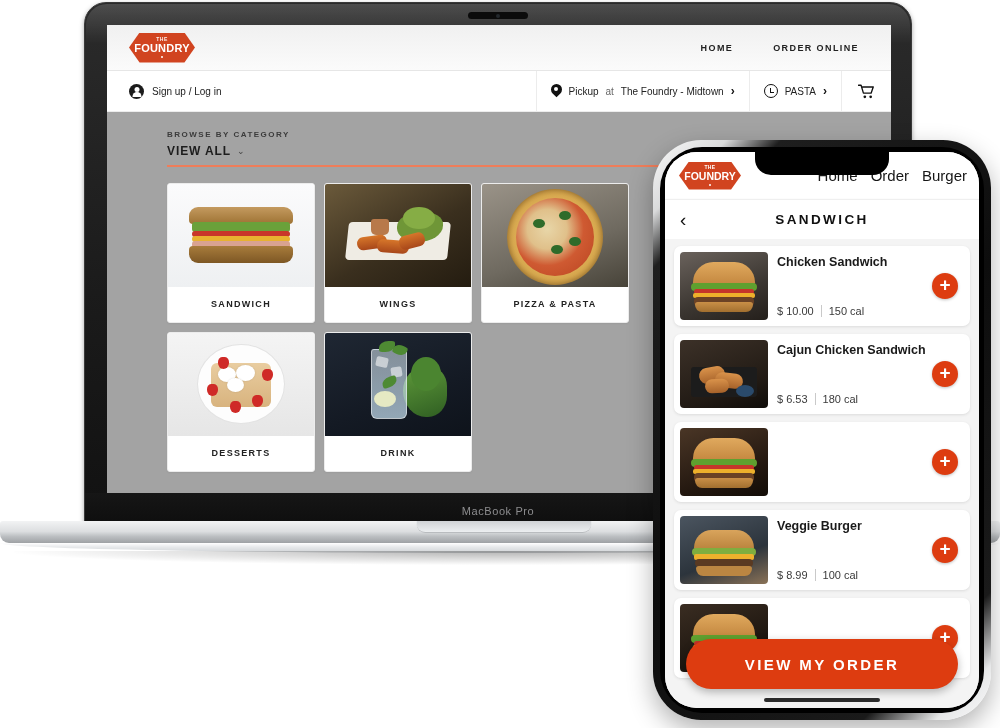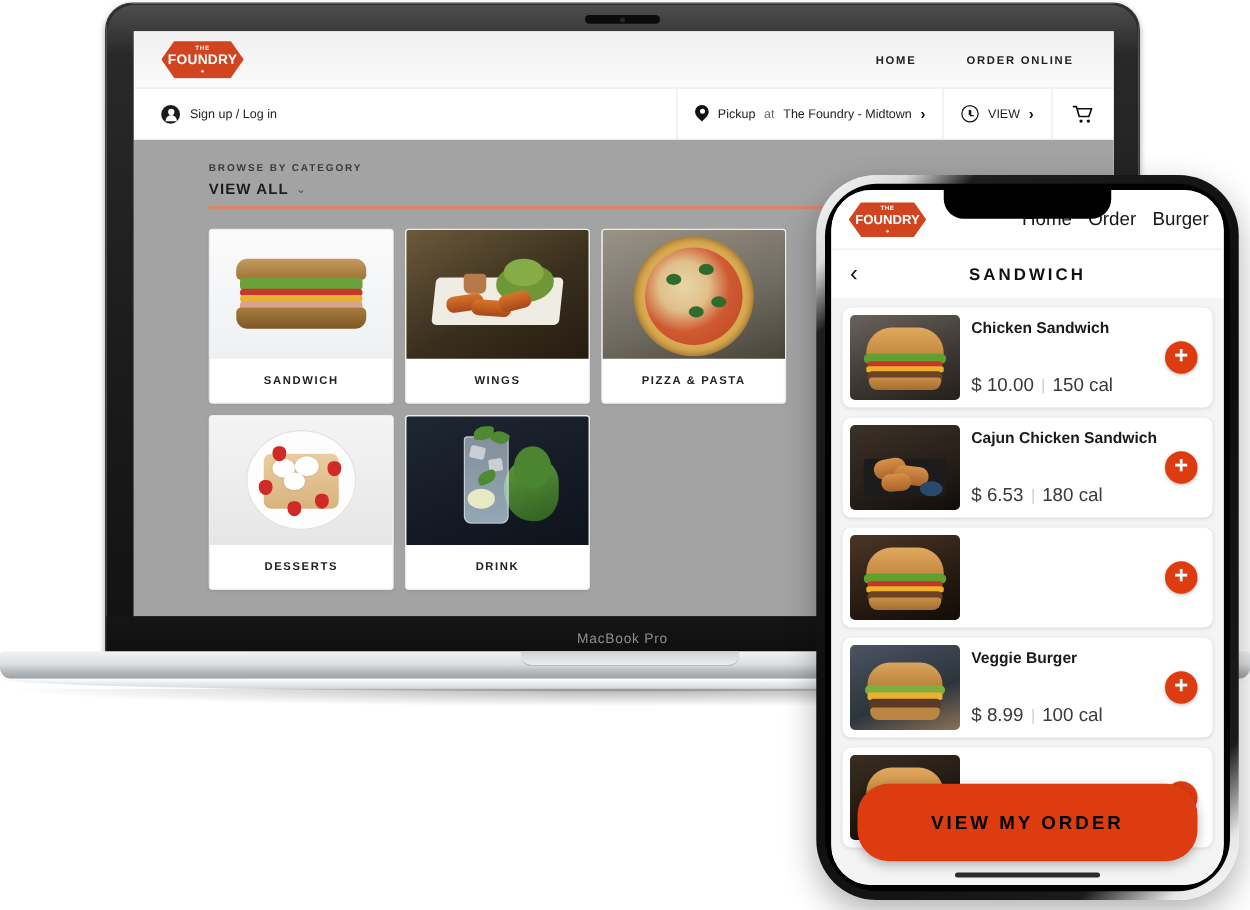--- a/index.html
+++ b/index.html
@@ -262,21 +262,21 @@
   }
   .item{
     background:#fff;border-radius:7px;margin-bottom:8px;height:80px;
     display:flex;align-items:stretch;position:relative;
     box-shadow:0 1px 3px rgba(0,0,0,.10);
     padding:6px;
   }
   .thumb{width:88px;height:68px;border-radius:4px;overflow:hidden;position:relative;flex:none;}
   .item-mid{flex:1;padding:3px 6px 3px 9px;display:flex;flex-direction:column;justify-content:space-between;}
   .item-name{font-size:12.5px;color:#1a1a1a;font-weight:bold;line-height:1.25;max-width:150px;}
-  .item-meta{font-size:15px;color:#3a3a3a;display:flex;align-items:center;gap:7px;}
+  .item-meta{font-size:11px;color:#3a3a3a;display:flex;align-items:center;gap:7px;}
   .item-meta .sep{width:1px;height:12px;background:#c9c9c9;display:inline-block;}
   .plus{
     position:absolute;right:12px;top:50%;transform:translateY(-50%);
     width:26px;height:26px;border-radius:50%;background:#dd3c10;
     display:flex;align-items:center;justify-content:center;color:#fff;
     font-size:19px;line-height:0;font-weight:bold;
     box-shadow:0 1px 3px rgba(0,0,0,.25);
   }
   .plus span{margin-top:-2px;}
 
@@ -308,23 +308,23 @@
   .vg{position:absolute;left:50%;top:55%;transform:translate(-50%,-50%);width:64px;height:46px;}
   .vg .top{position:absolute;left:2px;top:0;width:60px;height:20px;border-radius:30px 30px 4px 4px;
     background:linear-gradient(180deg,#d9a45c,#b9823c);}
   .vg .let{position:absolute;left:0;top:18px;width:64px;height:8px;border-radius:4px;background:#7fae3f;}
   .vg .chz{position:absolute;left:2px;top:24px;width:60px;height:6px;border-radius:2px;background:#edb12c;}
   .vg .pat{position:absolute;left:3px;top:29px;width:58px;height:8px;border-radius:4px;background:#5a3a22;}
   .vg .bot{position:absolute;left:4px;bottom:0;width:56px;height:10px;border-radius:4px 4px 10px 10px;background:#bb8642;}
 
   .view-order{
     position:absolute; left:50%; bottom:19px; transform:translateX(-50%);
-    width:272px;height:62px;border-radius:25px;background:#dd3c10;
+    width:272px;height:50px;border-radius:25px;background:#dd3c10;
     display:flex;align-items:center;justify-content:center;
-    color:#000000;font-size:15px;letter-spacing:2.4px;font-weight:bold;
+    color:#ffffff;font-size:15px;letter-spacing:2.4px;font-weight:bold;
     box-shadow:0 3px 9px rgba(0,0,0,.28); z-index:30;
   }
 </style>
 </head>
 <body>
 
 <div class="stage">
 
   <div class="laptop">
     <div class="laptop-lid">
@@ -355,21 +355,21 @@
           <div class="bar-right">
             <div class="bar-cell">
               <span class="pin-ic"></span>
               <span class="strong">Pickup</span>
               <span class="muted">at</span>
               <span class="strong">The Foundry - Midtown</span>
               <span class="chev">›</span>
             </div>
             <div class="bar-cell">
               <span class="clock-ic"></span>
-              <span class="strong">VIEW</span>
+              <span class="strong">PASTA</span>
               <span class="chev">›</span>
             </div>
             <div class="bar-cell cart">
               <span class="cart-ic">
                 <svg viewBox="0 0 20 18">
                     <path d="M0.5 1.5h3l2.8 9.5h9.2l2.6-7.4H5.2" fill="none" stroke="#111" stroke-width="1.6" stroke-linejoin="round" stroke-linecap="round"></path>
                     <circle cx="8" cy="15.4" r="1.6" fill="#111"></circle>
                     <circle cx="15" cy="15.4" r="1.6" fill="#111"></circle>
                   </svg>
               </span>

